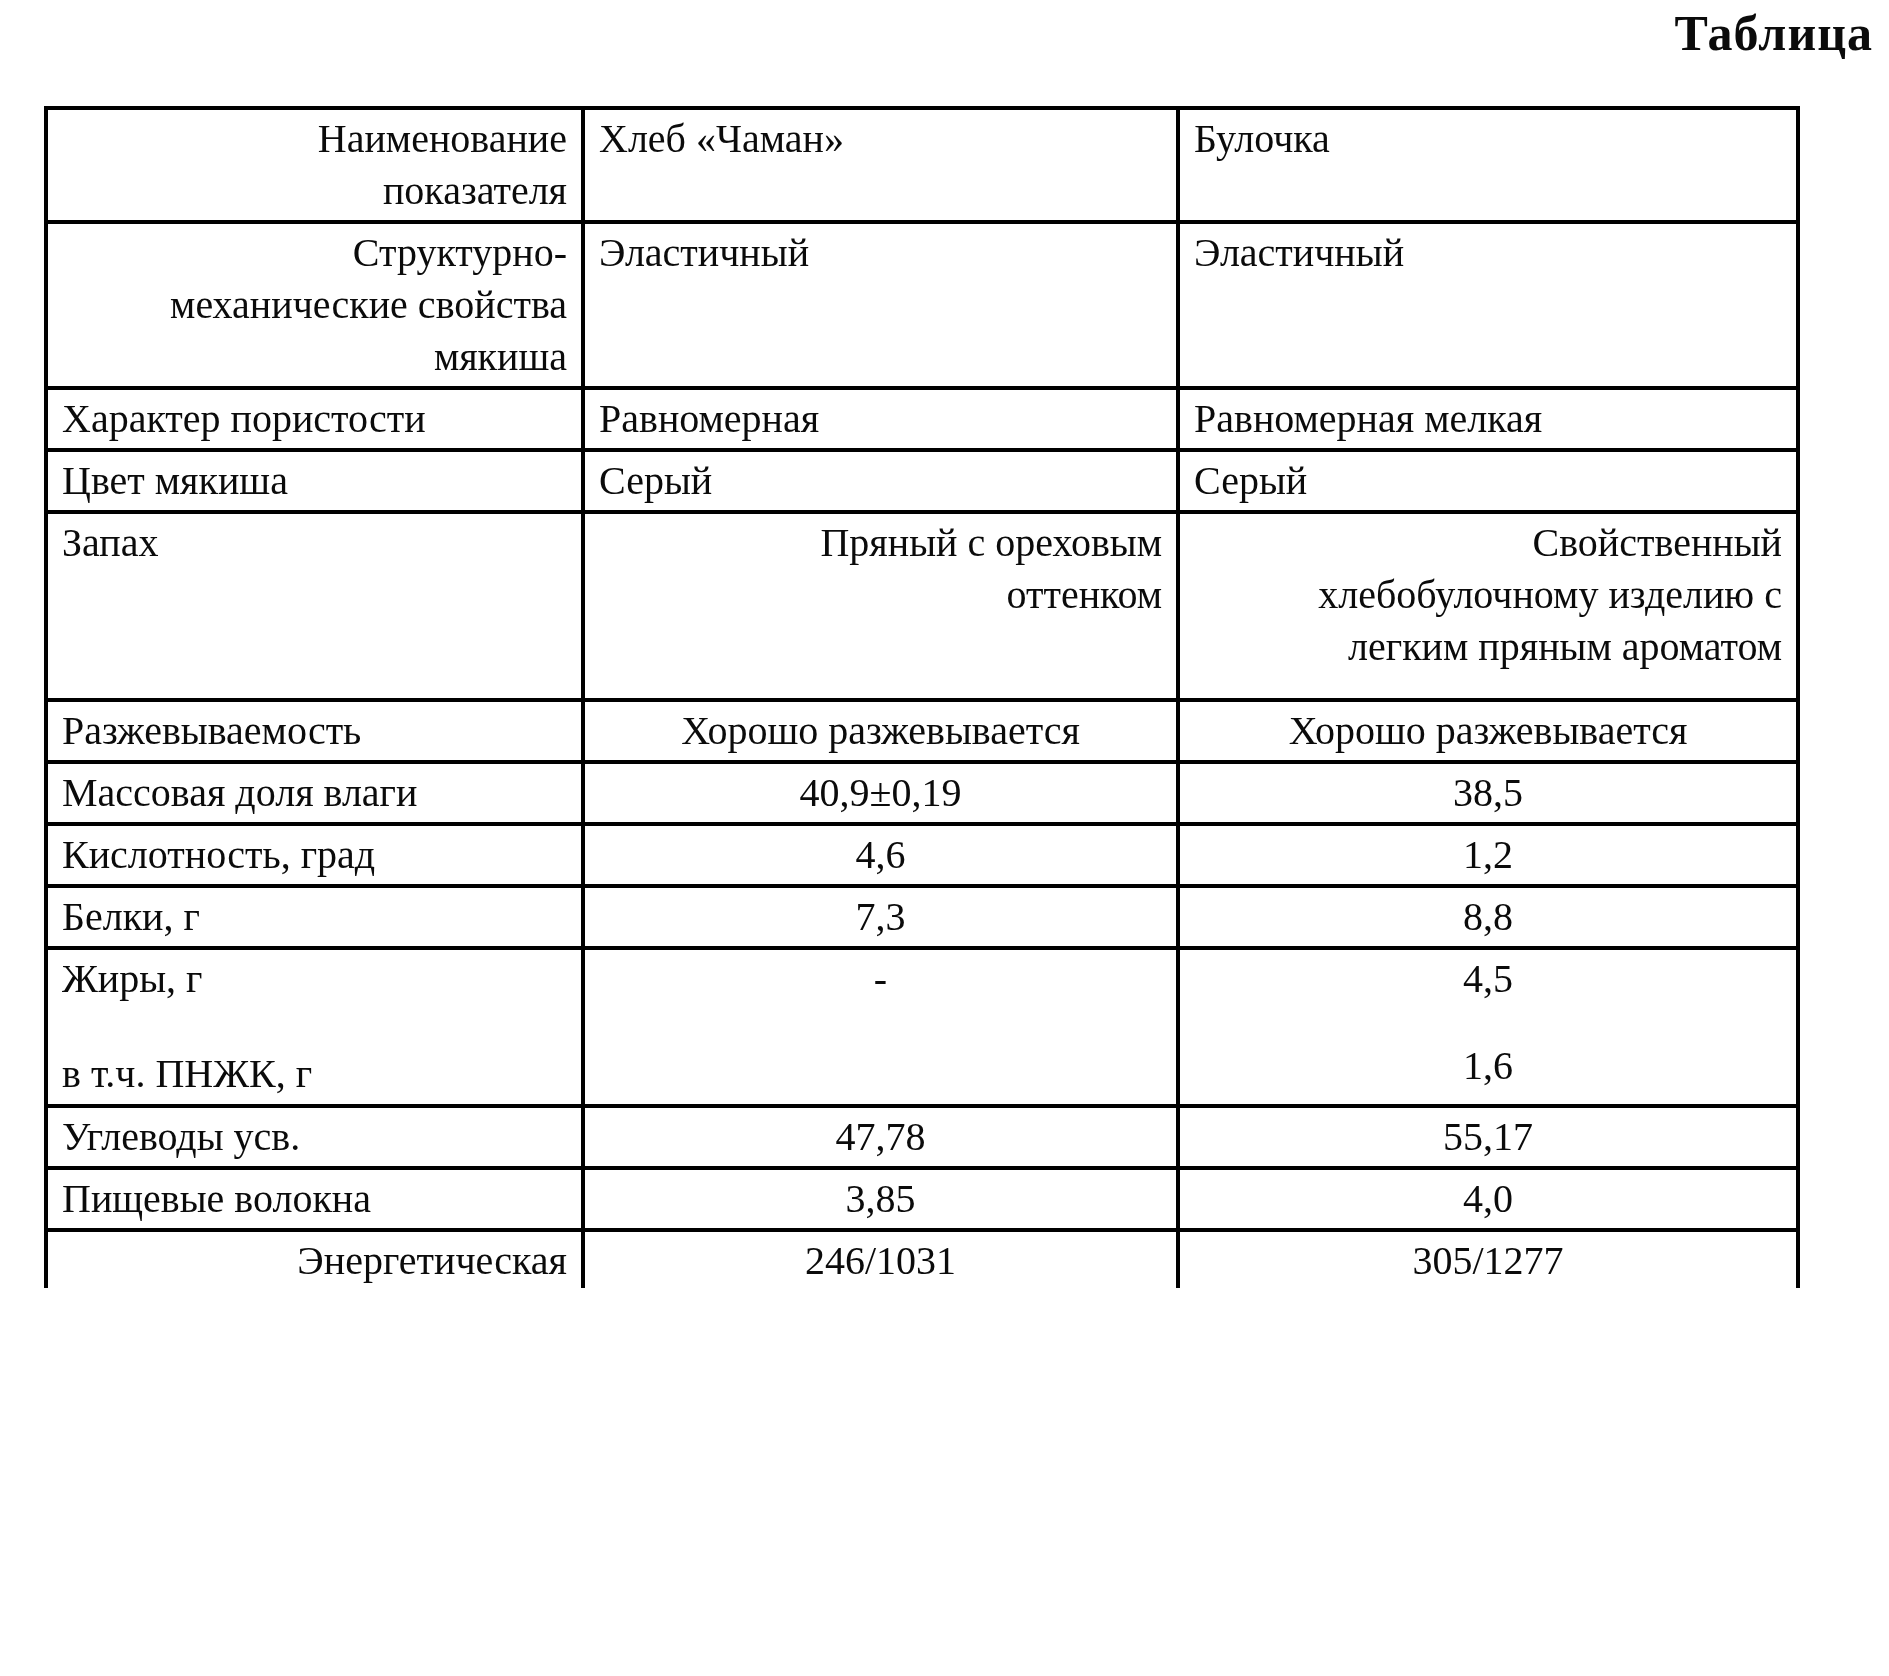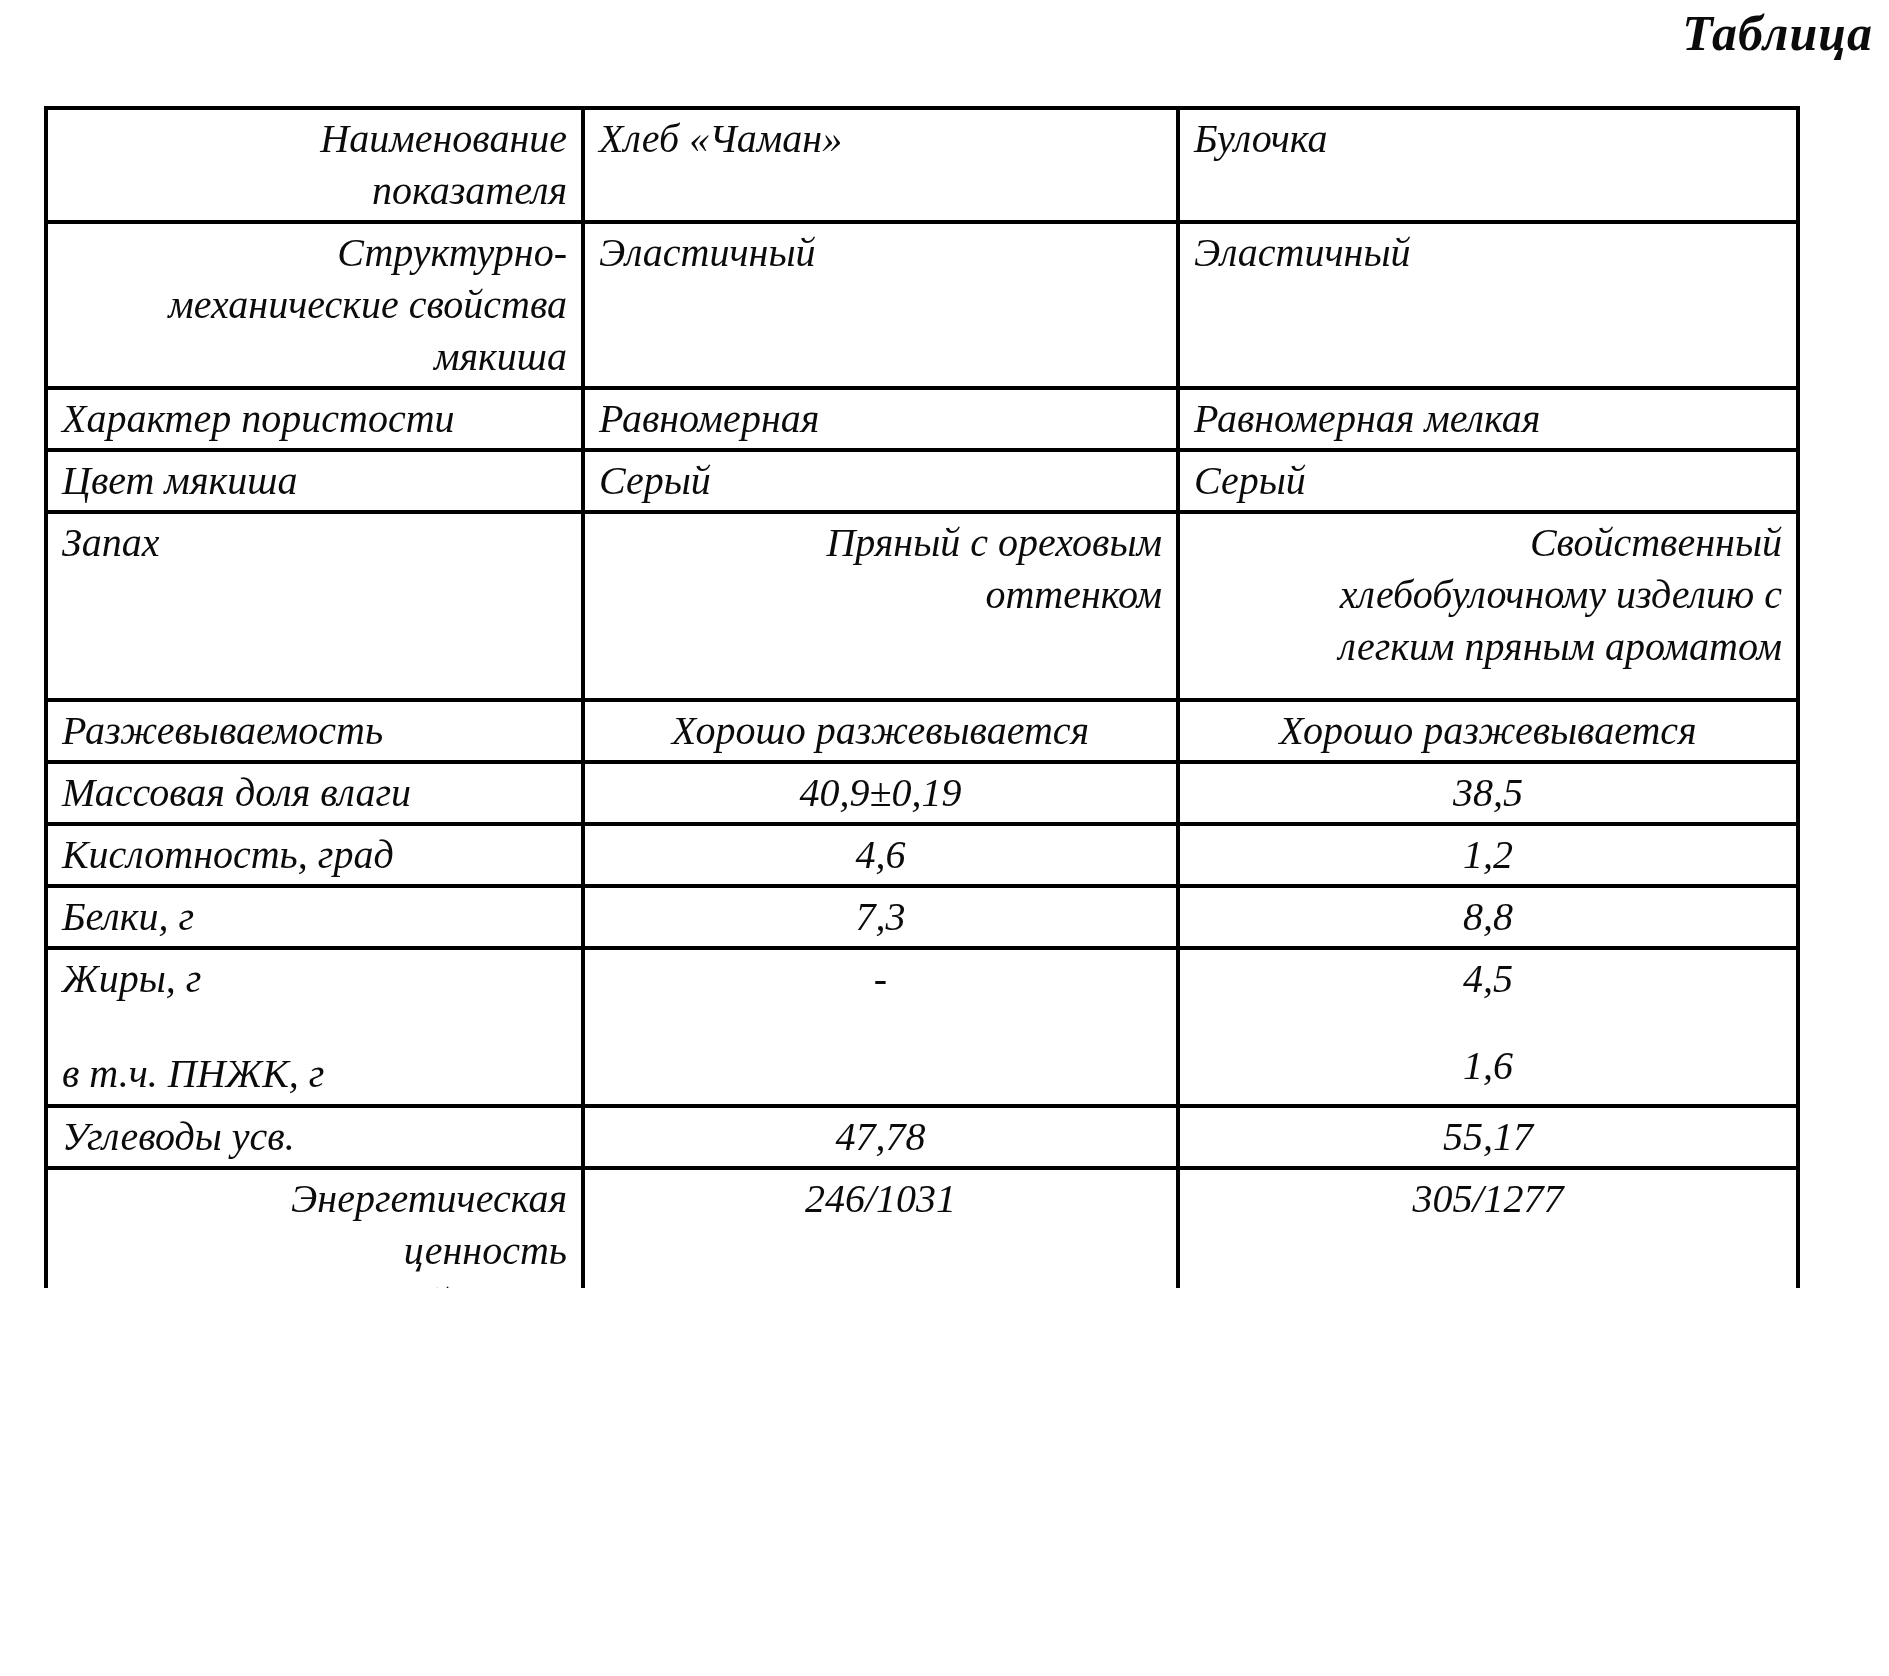--- a/index.html
+++ b/index.html
@@ -4,21 +4,20 @@
 <style>
   html, body { margin: 0; padding: 0; background: #ffffff; }
   .page {
     position: relative;
     width: 1889px;
     height: 1288px;
     background: #ffffff;
     color: #0b0b0b;
     font-family: "Liberation Serif", "DejaVu Serif", serif;
     overflow: hidden;
-    font-style: italic;
   }
   .doc-title {
     position: absolute;
     top: 4px;
     right: 16px;
     font-size: 50px;
     font-weight: bold;
     letter-spacing: 1px;
     line-height: 58px;
   }
@@ -133,20 +132,25 @@
           <div class="abs-bc">1,6</div>
         </td>
       </tr>
 
       <tr style="height:56px">
         <td>Углеводы усв.</td>
         <td class="c">47,78</td>
         <td class="c">55,17</td>
       </tr>
 
+      <tr style="height:56px">
+        <td>Пищевые волокна</td>
+        <td class="c">3,85</td>
+        <td class="c">4,0</td>
+      </tr>
 
       <tr style="height:210px">
         <td class="pre">Энергетическая
 ценность
 (калорийность)
 ккал/кДж</td>
         <td class="c">246/1031</td>
         <td class="c">305/1277</td>
       </tr>
     </tbody>

